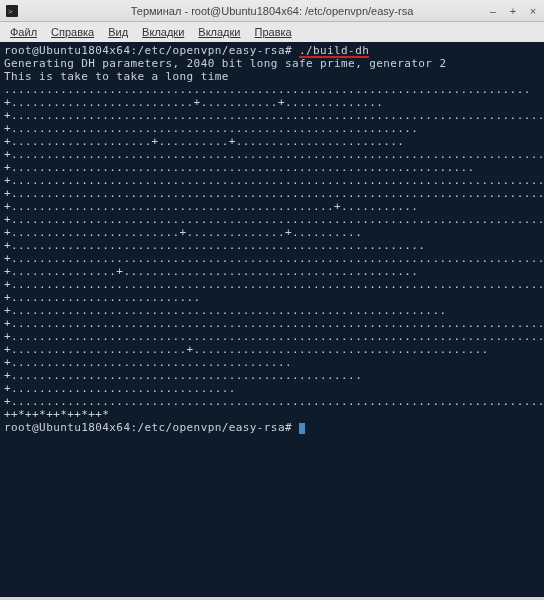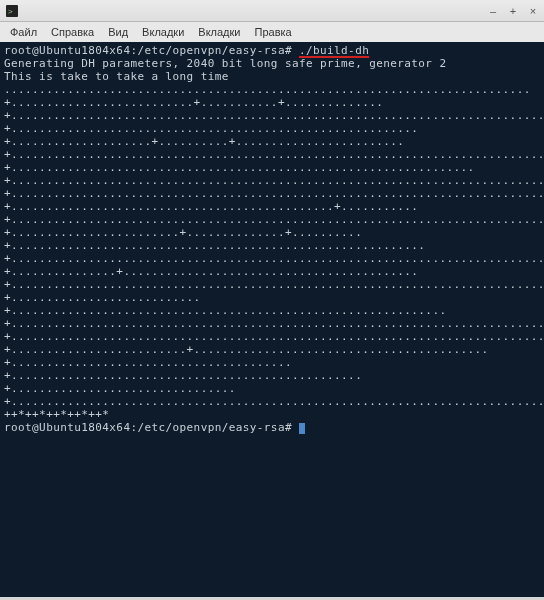--- a/index.html
+++ b/index.html
@@ -60,20 +60,21 @@
   display: flex;
   align-items: center;
   padding: 0 4px;
   font-size: 11px;
   color: #333;
   gap: 2px;
 }
 .menu-item {
   padding: 2px 6px;
   cursor: pointer;
+  text-decoration: underline;
 }
 .terminal {
   flex: 1;
   background: #0d1b2a;
   color: #c8d0d8;
   font-family: "DejaVu Sans Mono", "Liberation Mono", monospace;
   font-size: 11px;
   line-height: 13px;
   padding: 2px 4px;
   overflow: hidden;
@@ -104,20 +105,21 @@
 <body>
 
 <div class="window">
   <div class="titlebar">
     <span class="titlebar-icon">
       <svg width="12" height="12" viewBox="0 0 12 12">
           <rect x="0" y="0" width="12" height="12" fill="#222" rx="1"></rect>
           <text x="2" y="9" font-size="8" fill="#9c9">&gt;</text>
         </svg>
     </span>
+    <span>Терминал - root@Ubuntu1804x64: /etc/openvpn/easy-rsa</span>
     <div class="window-controls">
       <span class="win-btn">–</span>
       <span class="win-btn">+</span>
       <span class="win-btn">×</span>
     </div>
   </div>
 
   <div class="menubar">
     <span class="menu-item">Файл</span>
     <span class="menu-item">Справка</span>

